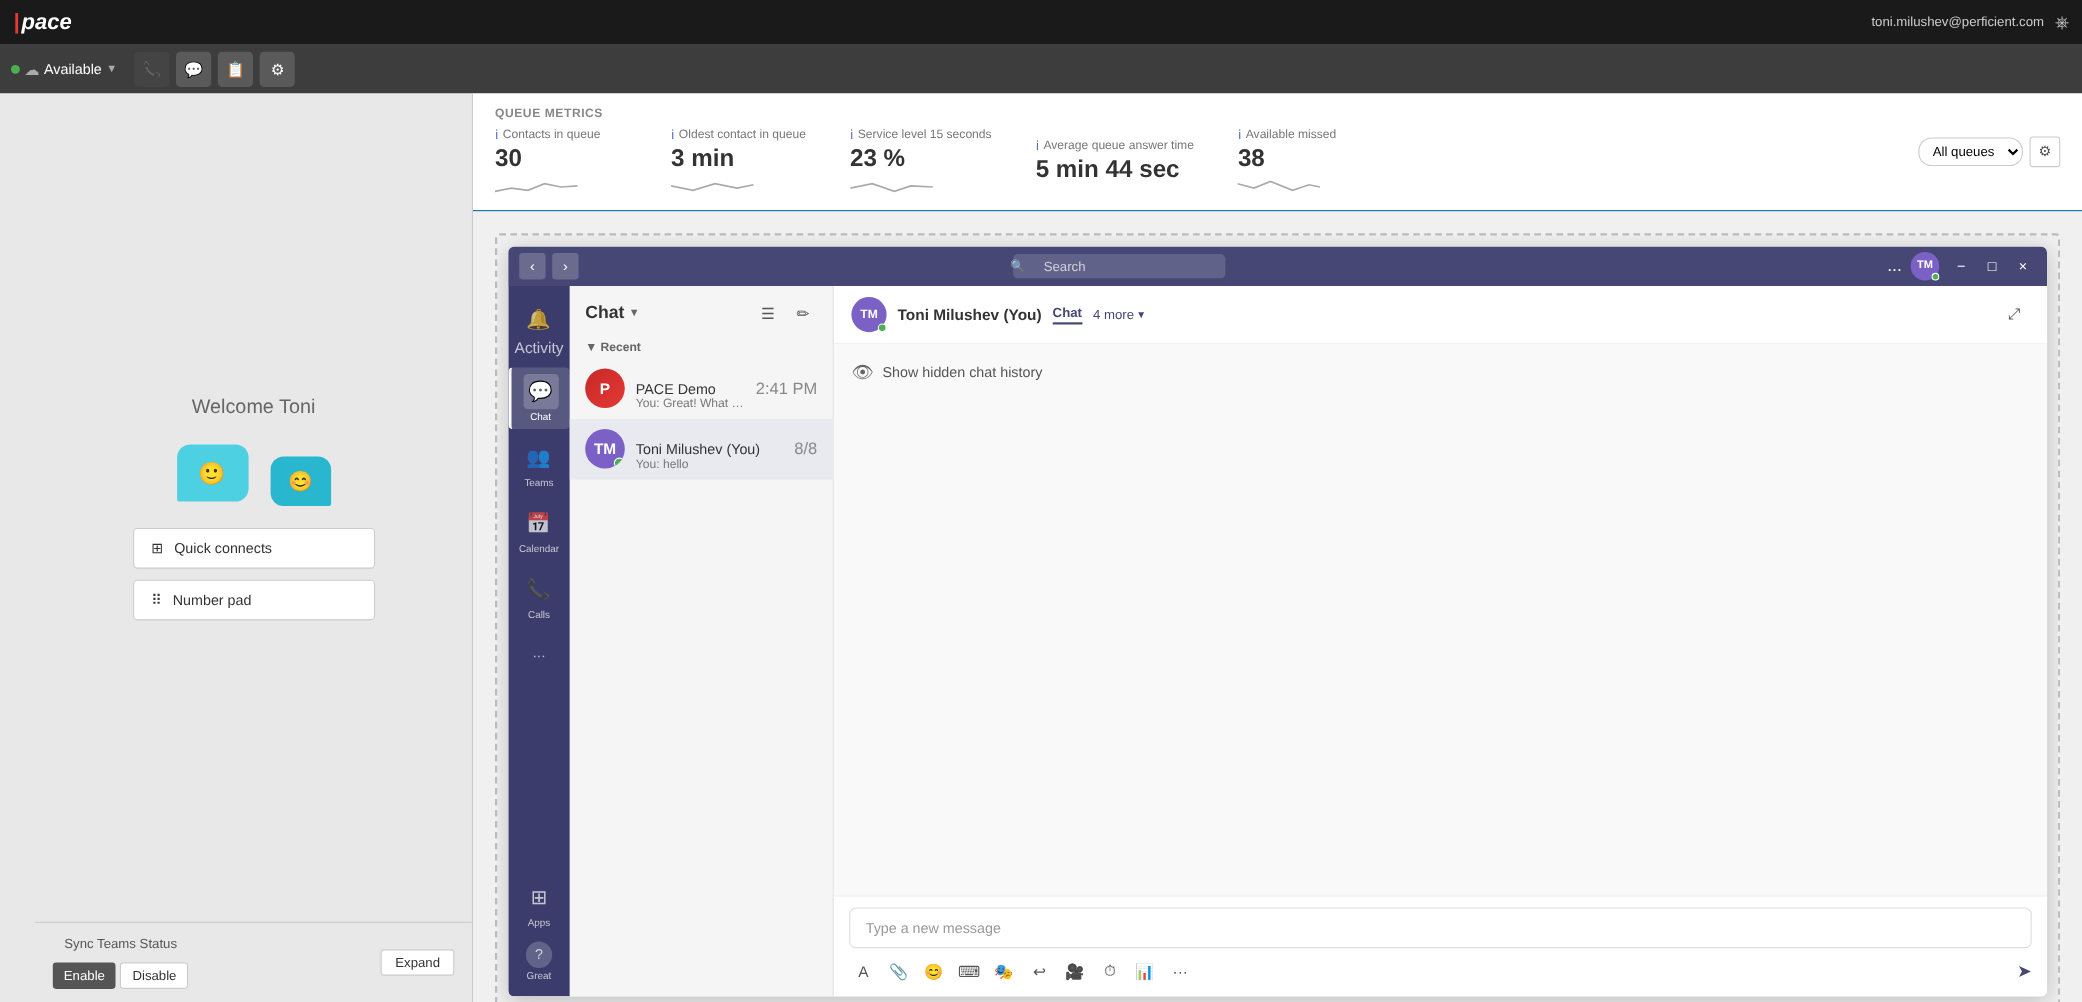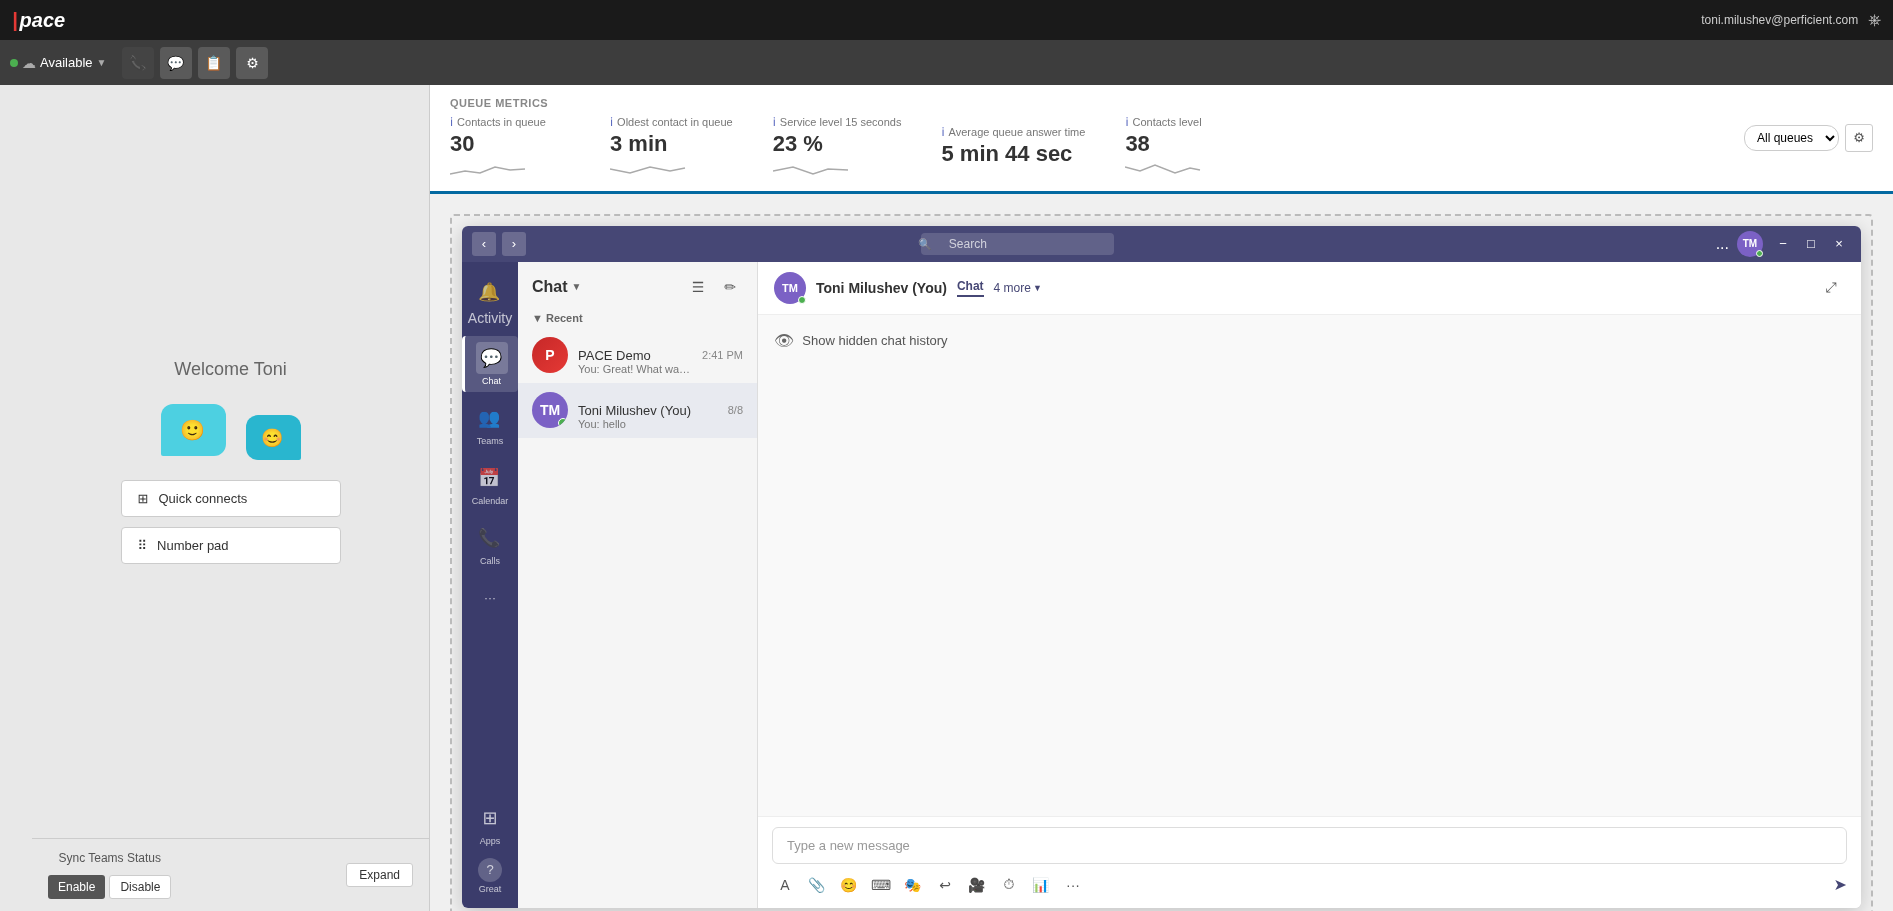--- a/index.html
+++ b/index.html
@@ -190,21 +190,21 @@
       flex: 1;
       background: #f0f0f0;
       overflow: hidden;
       position: relative;
     }
 
     
     .queue-metrics {
       background: #fff;
       padding: 12px 20px;
-      border-bottom: 3px solid #0369a1;
+      border-bottom: 1px solid #0369a1;
       display: flex;
       align-items: center;
       justify-content: space-between;
     }
     .queue-metrics-title {
       font-size: 11px;
       font-weight: 600;
       color: #888;
       letter-spacing: 0.5px;
       margin-bottom: 4px;
@@ -506,21 +506,21 @@
       overflow: hidden;
       text-overflow: ellipsis;
     }
     .chat-item-meta {
       display: flex;
       flex-direction: column;
       align-items: flex-end;
       gap: 2px;
     }
     .chat-item-time {
-      font-size: 11px;
+      font-size: 15px;
       color: #888;
     }
     .avatar-online {
       position: absolute;
       bottom: 0; right: 0;
       width: 10px; height: 10px;
       background: #4caf50;
       border-radius: 50%;
       border: 1px solid #fff;
     }
@@ -780,21 +780,21 @@
             <span class="metric-label">
               <span class="info-icon">ℹ</span>
               <span>Average queue answer time</span>
             </span>
             <span class="metric-value">5 min 44 sec</span>
           </div>
 
           <div class="metric-item">
             <span class="metric-label">
               <span class="info-icon">ℹ</span>
-              <span>Contacts level</span>
+              <span>Available missed</span>
             </span>
             <span class="metric-value">38</span>
             <svg class="sparkline" viewBox="0 0 80 20">
               <polyline points="0,8 15,12 30,6 50,14 65,9 75,11" fill="none" stroke="#aaa" stroke-width="1.5"></polyline>
             </svg>
           </div>
 
         </div>
       </div>
       <div class="queue-filter">

